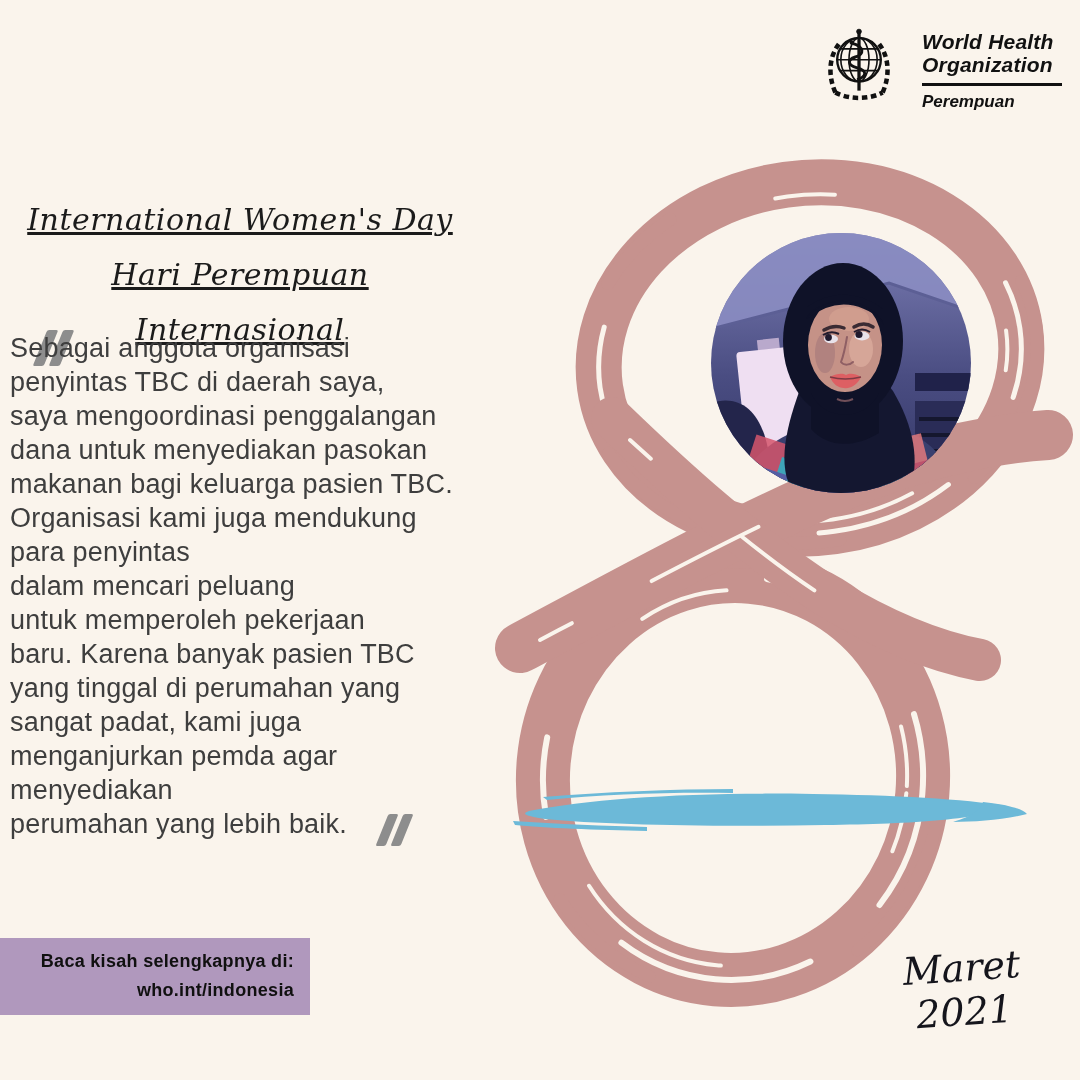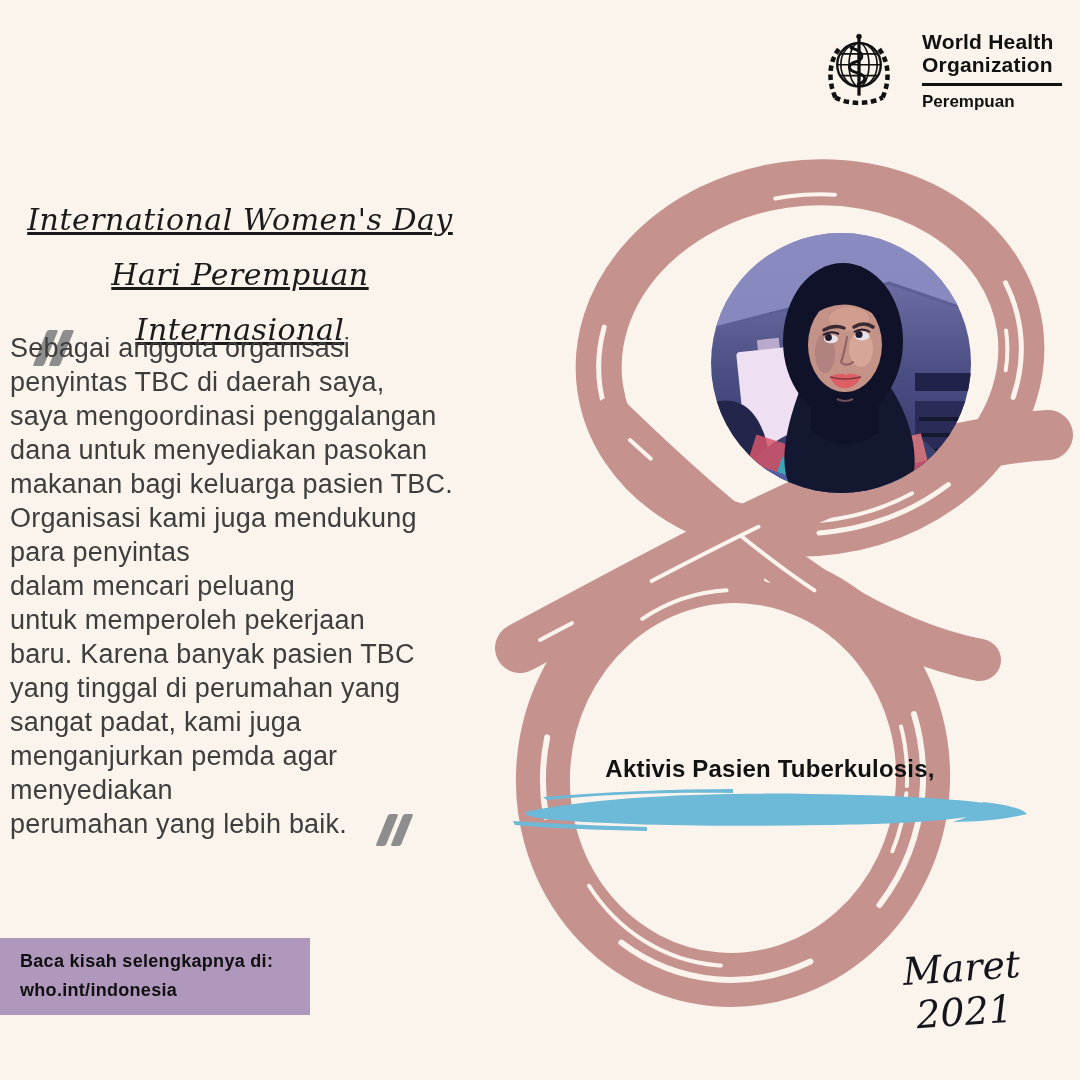--- a/index.html
+++ b/index.html
@@ -9,21 +9,21 @@
   *{margin:0;padding:0;box-sizing:border-box;}
   html,body{width:1080px;height:1080px;}
   body{
     position:relative;width:1080px;height:1080px;overflow:hidden;
     background:var(--bg);
     font-family:"Liberation Sans",sans-serif;
   }
   .abs{position:absolute;}
 
   
-  .who{right:18px;top:22px;display:flex;align-items:flex-end;gap:26px;}
+  .who{right:18px;top:22px;display:flex;align-items:center;gap:26px;font-style:italic;}
   .who-emblem{width:74px;height:80px;}
   .who-textcol{padding-top:8px;}
   .who-title{font-size:21px;line-height:23px;font-weight:bold;color:#111;letter-spacing:.2px;}
   .who-rule{width:140px;height:3px;background:#111;margin:7px 0 6px 0;}
   .who-region{font-size:17px;font-weight:bold;color:#111;}
 
   
   .headline{left:18px;top:192px;width:444px;text-align:center;
     font-family:"DejaVu Serif",serif;font-style:italic;color:#1b1b1b;
     font-size:30px;line-height:55px;letter-spacing:.5px;text-decoration:underline;}
@@ -42,21 +42,21 @@
   .eight{left:0;top:0;width:1080px;height:1080px;pointer-events:none;}
   .photo{left:711px;top:233px;width:260px;height:260px;}
 
   
   .person{left:535px;top:750px;width:470px;text-align:center;}
   .person .line{position:relative;z-index:2;font-size:24px;line-height:38px;font-weight:bold;color:#121212;letter-spacing:.2px;}
   .hl-svg{position:absolute;left:-22px;top:33px;width:514px;height:50px;z-index:1;}
 
   
   .cta{left:0;top:938px;width:310px;min-height:60px;background:var(--box);
-    padding:9px 16px 10px 20px;}
+    padding:9px 16px 10px 20px;text-align:right;}
   .cta .cta-line{font-size:18px;line-height:29px;font-weight:bold;color:#101010;letter-spacing:.3px;}
 
   
   .date{left:858px;top:946px;width:210px;text-align:center;
     font-family:"DejaVu Serif",serif;font-style:italic;font-size:38px;color:#15151c;
     transform:rotate(-4deg);}
 </style>
 </head>
 <body>
 
@@ -207,21 +207,20 @@
 
 <div class="abs person">
   <svg class="hl-svg" viewBox="0 0 514 50" xmlns="http://www.w3.org/2000/svg">
     <g fill="#6CB9D8">
       <path d="M16,28 C80,15 180,9 300,11 C380,12 452,16 494,23 C472,36 402,41 312,42 C202,44 92,42 32,36 C12,33 8,31 16,28 Z"></path>
       <path d="M0,38 C44,41 94,43 134,44 L134,48 C84,47 30,45 2,42 Z"></path>
       <path d="M470,19 C497,22 509,26 514,31 C491,37 463,39 440,39 C460,33 467,27 470,19 Z"></path>
       <path d="M30,14 C90,9 160,6 220,6 L220,10 C160,9 92,11 34,17 Z"></path>
     </g>
   </svg>
-  <div class="line">Aktivis Pasien Tuberkulosis,</div>
 </div>
 
 <div class="abs cta">
   <div class="cta-line">Baca kisah selengkapnya di:</div>
   <div class="cta-line">who.int/indonesia</div>
 </div>
 
 <div class="abs date">Maret 2021</div>
 
 </body></html>

